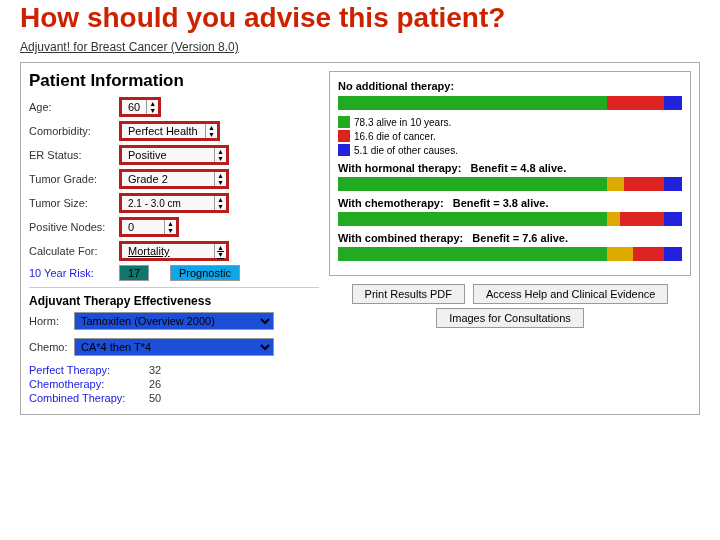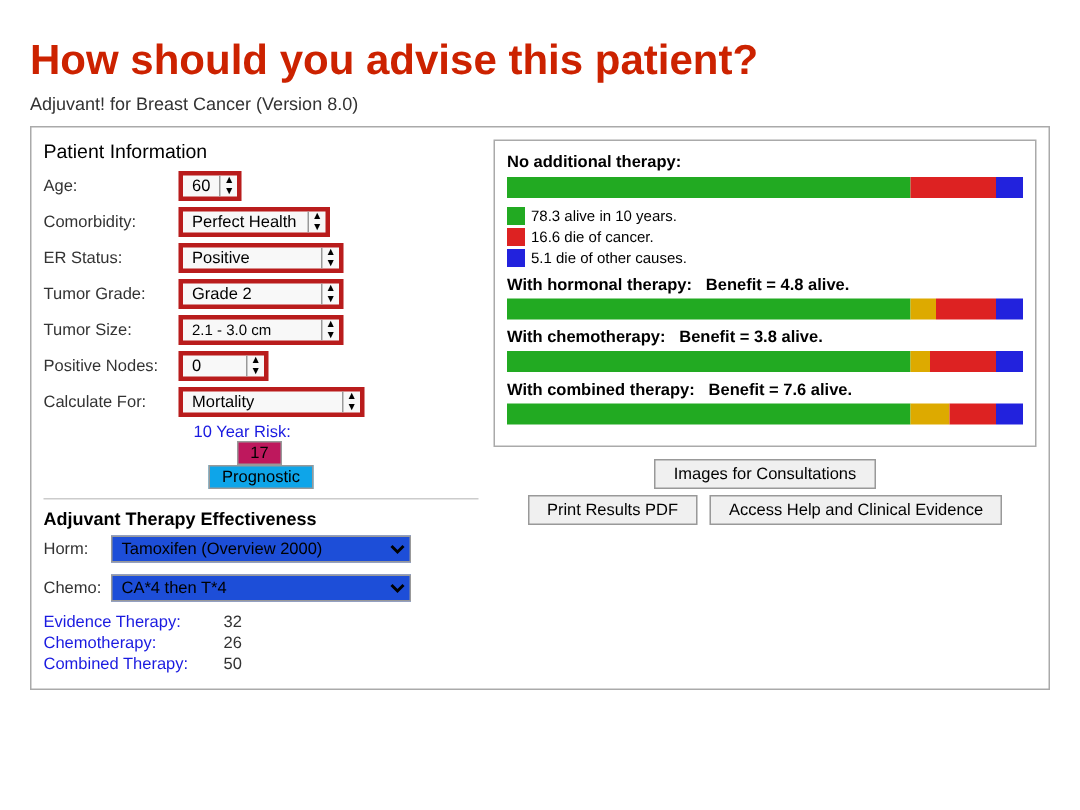--- a/index.html
+++ b/index.html
@@ -7,46 +7,47 @@
       font-family: Arial, sans-serif;
       background: #fff;
       width: 720px;
       height: 540px;
       overflow: hidden;
       font-size: 12px;
     }
     .page {
       width: 720px;
       height: 540px;
-      padding: 24px 20px;
+      padding: 2px 20px;
     }
     .main-title {
       color: #cc2200;
       font-size: 28px;
       font-weight: bold;
       margin-bottom: 6px;
     }
     .subtitle {
       font-size: 12px;
       color: #333;
       margin-bottom: 8px;
+      text-decoration: underline;
     }
     .content-area {
       display: flex;
       gap: 10px;
       border: 1px solid #aaa;
       padding: 8px;
     }
     .left-panel {
       width: 290px;
       flex-shrink: 0;
     }
     .section-title {
-      font-weight: normal;
-      font-size: 13px;
+      font-weight: bold;
+      font-size: 17px;
       margin-bottom: 6px;
     }
     .form-row {
       display: flex;
       align-items: center;
       margin-bottom: 4px;
       font-size: 11px;
     }
     .form-label {
       width: 90px;
@@ -71,35 +72,34 @@
     }
     .stepper-btns span {
       padding: 0 2px;
       cursor: pointer;
     }
     .risk-row {
       display: flex;
       align-items: center;
       margin-bottom: 6px;
       margin-top: 2px;
-      flex-direction: column;
     }
     .risk-label {
       color: #1a1ae0;
       font-size: 11px;
       width: 90px;
     }
     .risk-val {
       border: 1px solid #999;
-      background: #be185d;
+      background: #0f766e;
       padding: 1px 6px;
       font-size: 11px;
       width: 30px;
       text-align: center;
-      margin-right: 2px;
+      margin-right: 21px;
     }
     .prognostic-btn {
       background: #0ea5e9;
       border: 1px solid #999;
       font-size: 11px;
       padding: 1px 8px;
       cursor: pointer;
       color: #000;
     }
     .therapy-section-title {
@@ -283,21 +283,21 @@
           <span class="stepper-val" style="flex:1;">0</span>
           <div class="stepper-btns">
             <span>▲</span>
             <span>▼</span>
           </div>
         </div>
       </div>
 
       <div class="form-row">
         <span class="form-label">Calculate For:</span>
-        <div class="stepper" style="width:124px;">
+        <div class="stepper" style="width:110px;text-decoration:underline;">
           <span class="stepper-val" style="flex:1;">Mortality</span>
           <div class="stepper-btns">
             <span>▲</span>
             <span>▼</span>
           </div>
         </div>
       </div>
 
       <div class="risk-row">
         <span class="risk-label">10 Year Risk:</span>
@@ -318,21 +318,21 @@
 
       <div class="therapy-row">
         <span class="therapy-label">Chemo:</span>
         <select class="therapy-select">
           <option>CA*4 then T*4</option>
         </select>
       </div>
 
       <div class="therapy-stats">
         <div class="therapy-stat-row">
-          <span class="therapy-stat-label">Evidence Therapy:</span>
+          <span class="therapy-stat-label">Perfect Therapy:</span>
           <span class="therapy-stat-val">32</span>
         </div>
         <div class="therapy-stat-row">
           <span class="therapy-stat-label">Chemotherapy:</span>
           <span class="therapy-stat-val">26</span>
         </div>
         <div class="therapy-stat-row">
           <span class="therapy-stat-label">Combined Therapy:</span>
           <span class="therapy-stat-val">50</span>
         </div>
@@ -394,22 +394,22 @@
           <div class="bar-green" style="width:78.3%"></div>
           <div class="bar-yellow" style="width:7.6%"></div>
           <div class="bar-red" style="width:9.0%"></div>
           <div class="bar-blue" style="width:5.1%"></div>
         </div>
 
       </div>
 
       <div class="bottom-buttons">
         <div class="bottom-row">
-          <button class="action-btn">Images for Consultations</button>
-        </div>
-        <div class="bottom-row">
           <button class="action-btn">Print Results PDF</button>
           <button class="action-btn">Access Help and Clinical Evidence</button>
+        </div>
+        <div class="bottom-row">
+          <button class="action-btn">Images for Consultations</button>
         </div>
       </div>
     </div>
   </div>
 </div>
 
 </body></html>

